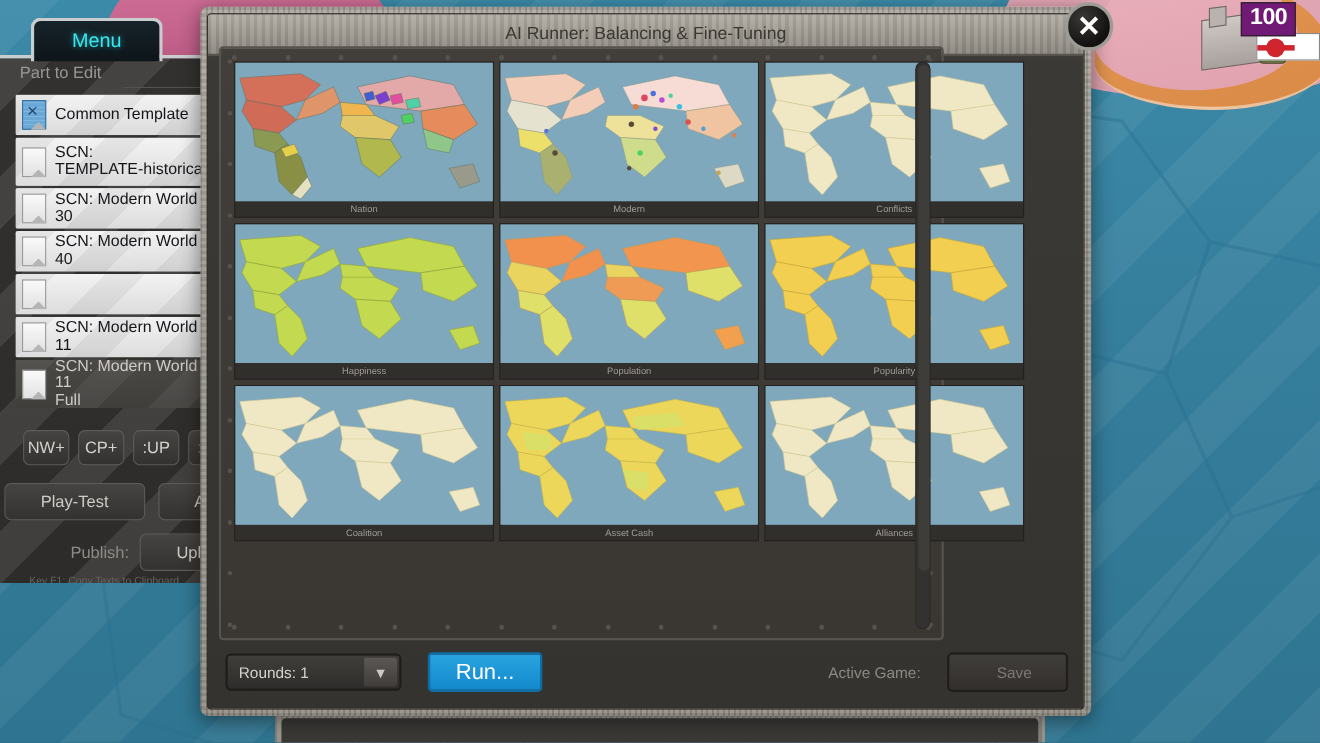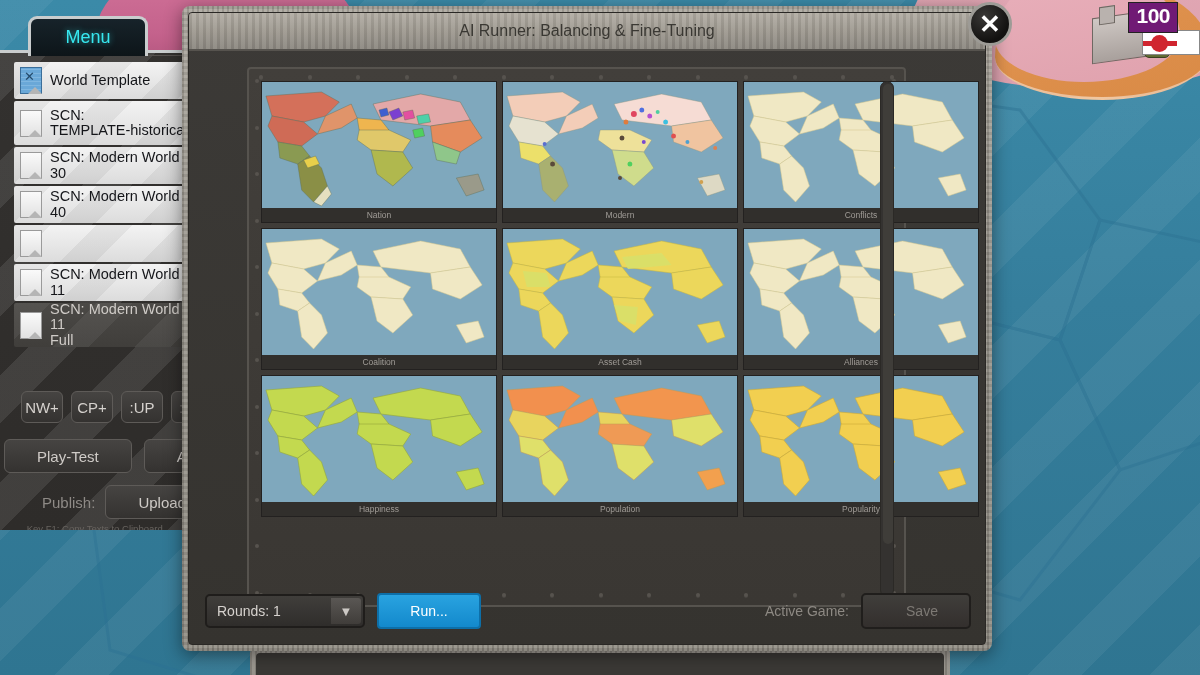--- a/index.html
+++ b/index.html
@@ -195,21 +195,21 @@
     background: linear-gradient(180deg,#464442 0%,#343230 100%);
     border:1px solid #5e5b58; border-radius:6px;
     color:#cfcbc7; font-size:15px;
     display:flex; align-items:center; justify-content:center;
     white-space: nowrap;
   }
   #publish-row {
     position:absolute; left:4px; top:432px;
     display:flex; align-items:center; gap:10px; width: 192px;
   }
-  #publish-label { color:#8e8a86; font-size:15px; margin-left:38px; }
+  #publish-label { color:#8e8a86; font-size:15px; margin-left:60px; }
   #hint-text {
     position:absolute; left:0; top:470px; width:192px;
     text-align:center; color:#67635f; font-size:9.5px;
   }
 
   
   #dialog {
     position:absolute; left:182px; top:6px;
     width: 810px; height: 645px;
     z-index: 10;
@@ -234,26 +234,25 @@
     height: 38px;
     background:
       repeating-linear-gradient(90deg, rgba(0,0,0,.07) 0 3px, rgba(255,255,255,.06) 3px 7px),
       linear-gradient(180deg,#b2ada4 0%,#9c978e 55%,#8b8780 100%);
     display:flex; align-items:center; justify-content:center;
     border-bottom: 2px solid #56534e;
   }
   #titlebar span { color:#3a3833; font-size:16px; }
 
   #dlg-body {
-    position:absolute; left:10px; top:54px;
+    position:absolute; left:10px; top:29px;
     width: 659px; height: 540px;
     background: linear-gradient(180deg,#423f3b 0%,#3a3733 100%);
     border: 2px solid #56534e;
     border-radius: 4px;
-    margin-left: 48px;
   }
   
   .rivet-row {
     position:absolute; left:0; width:100%; height:6px;
     display:flex; justify-content:space-between; padding:0 10px;
   }
   .rivet-row i {
     width:4px; height:4px; border-radius:50%;
     background:#57534e; box-shadow: 0 1px 0 rgba(255,255,255,.08);
   }
@@ -299,21 +298,21 @@
   #dlg-scroll-thumb {
     position:absolute; left:2px; top:2px;
     width:10px; height: 460px;
     background:#3f3d39; border-radius:5px;
   }
 
   
   #dlg-footer {
     position:absolute; left:10px; bottom:10px;
     width: 778px; height: 46px;
-    display:flex; align-items:center; gap:12px;
+    display:flex; align-items:center; gap:24px;
     padding: 0 6px;
   }
   #rounds-select {
     position:relative;
     width: 160px; height: 34px;
     background: linear-gradient(180deg,#403e3b 0%,#2f2d2b 100%);
     border: 2px solid #1f1d1b; border-radius: 5px;
     display:flex; align-items:center;
     color:#d6d2ce; font-size:14px; padding-left:10px;
   }
@@ -321,21 +320,21 @@
     position:absolute; right:2px; top:2px; bottom:2px; width:30px;
     background: linear-gradient(180deg,#5a5754 0%,#403d3a 100%);
     border-radius: 0 3px 3px 0;
     display:flex; align-items:center; justify-content:center;
     color:#cdc9c5; font-size:13px;
   }
   #run-button {
     width: 104px; height: 36px;
     background: linear-gradient(180deg,#29a3e0 0%,#1389cc 100%);
     border:2px solid #0d6fa8; border-radius:4px;
-    color:#ffffff; font-size:14px;
+    color:#ffffff; font-size:20px;
     display:flex; align-items:center; justify-content:center;text-align:center;
   }
   #footer-spacer { flex:1; }
   #active-game-label { color:#8d8983; font-size:14px; }
   #save-button {
     width: 110px; height: 36px;
     background: linear-gradient(180deg,#403e3b 0%,#332f2d 100%);
     border:2px solid #201e1c; border-radius:5px;
     color:#7d7974; font-size:14px;
     display:flex; align-items:center; justify-content:center;padding-left:12px;
@@ -402,25 +401,26 @@
 </div>
 <div id="hud-token">
   <div id="hud-count">100</div>
 </div>
 
 <div id="editor-tab">
   <span>Menu</span>
 </div>
 
 <div id="editor-panel">
+  <div id="part-label">Part to Edit</div>
   <div id="part-rule"></div>
 
   <div class="scn-item">
     <div class="doc-icon blueprint"></div>
-    <div class="scn-label">World Template</div>
+    <div class="scn-label">Common Template</div>
   </div>
 
   <div class="scn-item tall">
     <div class="doc-icon"></div>
     <div class="scn-label">SCN:
 TEMPLATE-historical</div>
   </div>
 
   <div class="scn-item">
     <div class="doc-icon"></div>
@@ -635,20 +635,89 @@
             <div class="map-caption">Conflicts</div>
           </div>
         </div>
 
         <div class="map-row">
 
           <div class="map-cell">
             <div class="map-thumb">
               <svg viewBox="0 0 236 126" preserveAspectRatio="none">
                 <rect width="236" height="126" fill="#7fa8bd"></rect>
+                <g fill="#c3d94f" stroke="#94a83a" stroke-width="0.6">
+                  <path d="M4 14 L60 10 L78 20 L64 34 L42 40 L10 34 Z"></path>
+                  <path d="M10 34 L42 40 L56 52 L40 64 L16 60 L6 44 Z"></path>
+                  <path d="M64 34 L90 22 L96 36 L80 46 L56 52 Z"></path>
+                  <path d="M16 60 L40 64 L48 74 L36 82 L18 76 Z"></path>
+                  <path d="M36 82 L48 74 L60 86 L66 104 L52 120 L40 108 Z"></path>
+                  <path d="M112 22 L160 12 L200 20 L210 38 L170 44 L120 38 Z"></path>
+                  <path d="M96 36 L120 38 L128 48 L112 56 L98 48 Z"></path>
+                  <path d="M98 48 L128 48 L150 58 L142 70 L110 68 L96 58 Z"></path>
+                  <path d="M110 68 L142 70 L152 86 L132 104 L116 92 Z"></path>
+                  <path d="M170 44 L210 38 L222 56 L200 70 L172 60 Z"></path>
+                  <path d="M196 96 L218 92 L224 108 L206 114 Z"></path>
+                </g>
+              </svg>
+            </div>
+            <div class="map-caption">Happiness</div>
+          </div>
+
+          <div class="map-cell">
+            <div class="map-thumb">
+              <svg viewBox="0 0 236 126" preserveAspectRatio="none">
+                <rect width="236" height="126" fill="#7fa8bd"></rect>
+                <g stroke="#c49a50" stroke-width="0.5">
+                  <path d="M4 14 L60 10 L78 20 L64 34 L42 40 L10 34 Z" fill="#f2904e"></path>
+                  <path d="M10 34 L42 40 L56 52 L40 64 L16 60 L6 44 Z" fill="#e8d45e"></path>
+                  <path d="M64 34 L90 22 L96 36 L80 46 L56 52 Z" fill="#f2904e"></path>
+                  <path d="M16 60 L40 64 L48 74 L36 82 L18 76 Z" fill="#dfe06a"></path>
+                  <path d="M36 82 L48 74 L60 86 L66 104 L52 120 L40 108 Z" fill="#dfe06a"></path>
+                  <path d="M112 22 L160 12 L200 20 L210 38 L170 44 L120 38 Z" fill="#f2954e"></path>
+                  <path d="M96 36 L120 38 L128 48 L112 56 L98 48 Z" fill="#e8d45e"></path>
+                  <path d="M98 48 L128 48 L150 58 L142 70 L110 68 L96 58 Z" fill="#ef9a55"></path>
+                  <path d="M110 68 L142 70 L152 86 L132 104 L116 92 Z" fill="#dfe06a"></path>
+                  <path d="M170 44 L210 38 L222 56 L200 70 L172 60 Z" fill="#dfe06a"></path>
+                  <path d="M196 96 L218 92 L224 108 L206 114 Z" fill="#f2a04e"></path>
+                </g>
+              </svg>
+            </div>
+            <div class="map-caption">Population</div>
+          </div>
+
+          <div class="map-cell">
+            <div class="map-thumb">
+              <svg viewBox="0 0 236 126" preserveAspectRatio="none">
+                <rect width="236" height="126" fill="#7fa8bd"></rect>
+                <g fill="#f2cf50" stroke="#ccab36" stroke-width="0.6">
+                  <path d="M4 14 L60 10 L78 20 L64 34 L42 40 L10 34 Z"></path>
+                  <path d="M10 34 L42 40 L56 52 L40 64 L16 60 L6 44 Z"></path>
+                  <path d="M64 34 L90 22 L96 36 L80 46 L56 52 Z"></path>
+                  <path d="M16 60 L40 64 L48 74 L36 82 L18 76 Z"></path>
+                  <path d="M36 82 L48 74 L60 86 L66 104 L52 120 L40 108 Z"></path>
+                  <path d="M112 22 L160 12 L200 20 L210 38 L170 44 L120 38 Z"></path>
+                  <path d="M96 36 L120 38 L128 48 L112 56 L98 48 Z"></path>
+                  <path d="M98 48 L128 48 L150 58 L142 70 L110 68 L96 58 Z"></path>
+                  <path d="M110 68 L142 70 L152 86 L132 104 L116 92 Z"></path>
+                  <path d="M170 44 L210 38 L222 56 L200 70 L172 60 Z"></path>
+                  <path d="M196 96 L218 92 L224 108 L206 114 Z"></path>
+                </g>
+              </svg>
+            </div>
+            <div class="map-caption">Popularity</div>
+          </div>
+        </div>
+
+        <div class="map-row">
+
+          <div class="map-cell">
+            <div class="map-thumb">
+              <svg viewBox="0 0 236 126" preserveAspectRatio="none">
+                <rect width="236" height="126" fill="#7fa8bd"></rect>
                 <g fill="#f0e8c4" stroke="#d6c98e" stroke-width="0.5">
                   <path d="M4 14 L60 10 L78 20 L64 34 L42 40 L10 34 Z"></path>
                   <path d="M10 34 L42 40 L56 52 L40 64 L16 60 L6 44 Z"></path>
                   <path d="M64 34 L90 22 L96 36 L80 46 L56 52 Z"></path>
                   <path d="M16 60 L40 64 L48 74 L36 82 L18 76 Z"></path>
                   <path d="M36 82 L48 74 L60 86 L66 104 L52 120 L40 108 Z"></path>
                   <path d="M112 22 L160 12 L200 20 L210 38 L170 44 L120 38 Z"></path>
                   <path d="M96 36 L120 38 L128 48 L112 56 L98 48 Z"></path>
                   <path d="M98 48 L128 48 L150 58 L142 70 L110 68 L96 58 Z"></path>
                   <path d="M110 68 L142 70 L152 86 L132 104 L116 92 Z"></path>
@@ -703,89 +772,20 @@
                   <path d="M110 68 L142 70 L152 86 L132 104 L116 92 Z"></path>
                   <path d="M170 44 L210 38 L222 56 L200 70 L172 60 Z"></path>
                   <path d="M196 96 L218 92 L224 108 L206 114 Z"></path>
                 </g>
               </svg>
             </div>
             <div class="map-caption">Alliances</div>
           </div>
         </div>
 
-        <div class="map-row">
-
-          <div class="map-cell">
-            <div class="map-thumb">
-              <svg viewBox="0 0 236 126" preserveAspectRatio="none">
-                <rect width="236" height="126" fill="#7fa8bd"></rect>
-                <g fill="#c3d94f" stroke="#94a83a" stroke-width="0.6">
-                  <path d="M4 14 L60 10 L78 20 L64 34 L42 40 L10 34 Z"></path>
-                  <path d="M10 34 L42 40 L56 52 L40 64 L16 60 L6 44 Z"></path>
-                  <path d="M64 34 L90 22 L96 36 L80 46 L56 52 Z"></path>
-                  <path d="M16 60 L40 64 L48 74 L36 82 L18 76 Z"></path>
-                  <path d="M36 82 L48 74 L60 86 L66 104 L52 120 L40 108 Z"></path>
-                  <path d="M112 22 L160 12 L200 20 L210 38 L170 44 L120 38 Z"></path>
-                  <path d="M96 36 L120 38 L128 48 L112 56 L98 48 Z"></path>
-                  <path d="M98 48 L128 48 L150 58 L142 70 L110 68 L96 58 Z"></path>
-                  <path d="M110 68 L142 70 L152 86 L132 104 L116 92 Z"></path>
-                  <path d="M170 44 L210 38 L222 56 L200 70 L172 60 Z"></path>
-                  <path d="M196 96 L218 92 L224 108 L206 114 Z"></path>
-                </g>
-              </svg>
-            </div>
-            <div class="map-caption">Happiness</div>
-          </div>
-
-          <div class="map-cell">
-            <div class="map-thumb">
-              <svg viewBox="0 0 236 126" preserveAspectRatio="none">
-                <rect width="236" height="126" fill="#7fa8bd"></rect>
-                <g stroke="#c49a50" stroke-width="0.5">
-                  <path d="M4 14 L60 10 L78 20 L64 34 L42 40 L10 34 Z" fill="#f2904e"></path>
-                  <path d="M10 34 L42 40 L56 52 L40 64 L16 60 L6 44 Z" fill="#e8d45e"></path>
-                  <path d="M64 34 L90 22 L96 36 L80 46 L56 52 Z" fill="#f2904e"></path>
-                  <path d="M16 60 L40 64 L48 74 L36 82 L18 76 Z" fill="#dfe06a"></path>
-                  <path d="M36 82 L48 74 L60 86 L66 104 L52 120 L40 108 Z" fill="#dfe06a"></path>
-                  <path d="M112 22 L160 12 L200 20 L210 38 L170 44 L120 38 Z" fill="#f2954e"></path>
-                  <path d="M96 36 L120 38 L128 48 L112 56 L98 48 Z" fill="#e8d45e"></path>
-                  <path d="M98 48 L128 48 L150 58 L142 70 L110 68 L96 58 Z" fill="#ef9a55"></path>
-                  <path d="M110 68 L142 70 L152 86 L132 104 L116 92 Z" fill="#dfe06a"></path>
-                  <path d="M170 44 L210 38 L222 56 L200 70 L172 60 Z" fill="#dfe06a"></path>
-                  <path d="M196 96 L218 92 L224 108 L206 114 Z" fill="#f2a04e"></path>
-                </g>
-              </svg>
-            </div>
-            <div class="map-caption">Population</div>
-          </div>
-
-          <div class="map-cell">
-            <div class="map-thumb">
-              <svg viewBox="0 0 236 126" preserveAspectRatio="none">
-                <rect width="236" height="126" fill="#7fa8bd"></rect>
-                <g fill="#f2cf50" stroke="#ccab36" stroke-width="0.6">
-                  <path d="M4 14 L60 10 L78 20 L64 34 L42 40 L10 34 Z"></path>
-                  <path d="M10 34 L42 40 L56 52 L40 64 L16 60 L6 44 Z"></path>
-                  <path d="M64 34 L90 22 L96 36 L80 46 L56 52 Z"></path>
-                  <path d="M16 60 L40 64 L48 74 L36 82 L18 76 Z"></path>
-                  <path d="M36 82 L48 74 L60 86 L66 104 L52 120 L40 108 Z"></path>
-                  <path d="M112 22 L160 12 L200 20 L210 38 L170 44 L120 38 Z"></path>
-                  <path d="M96 36 L120 38 L128 48 L112 56 L98 48 Z"></path>
-                  <path d="M98 48 L128 48 L150 58 L142 70 L110 68 L96 58 Z"></path>
-                  <path d="M110 68 L142 70 L152 86 L132 104 L116 92 Z"></path>
-                  <path d="M170 44 L210 38 L222 56 L200 70 L172 60 Z"></path>
-                  <path d="M196 96 L218 92 L224 108 L206 114 Z"></path>
-                </g>
-              </svg>
-            </div>
-            <div class="map-caption">Popularity</div>
-          </div>
-        </div>
-
       </div>
 
       <div id="dlg-scroll">
         <div id="dlg-scroll-thumb"></div>
       </div>
     </div>
 
     <div id="dlg-footer">
       <div id="rounds-select">
         <span>Rounds: 1</span>

